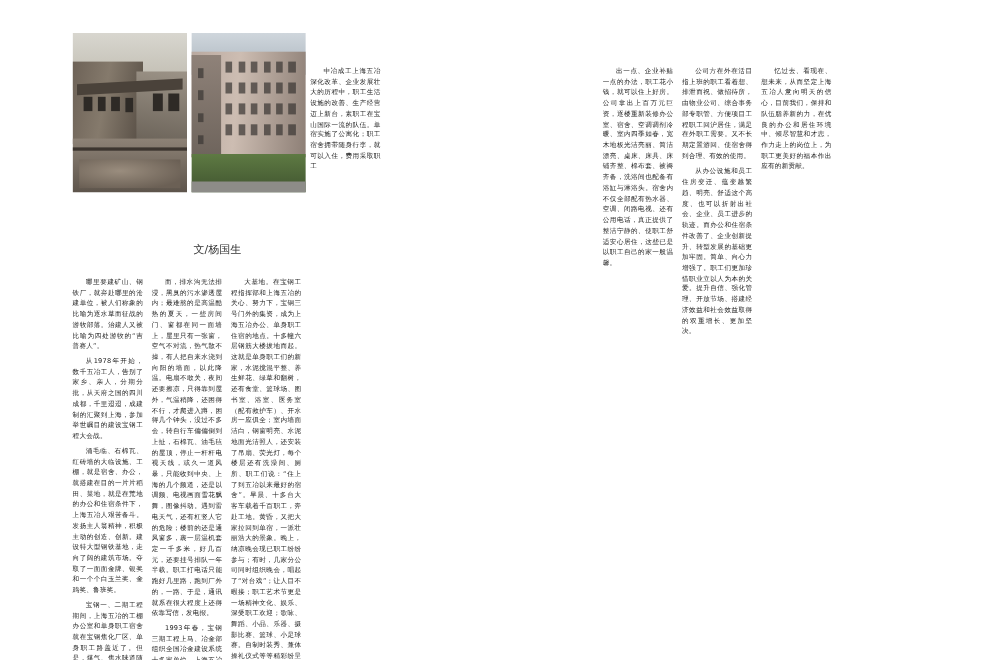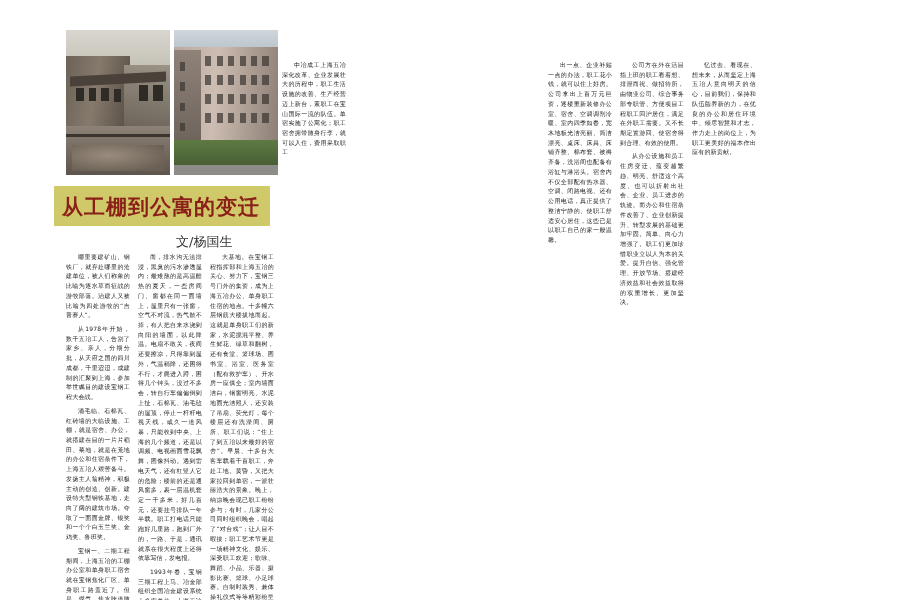--- a/index.html
+++ b/index.html
@@ -51,21 +51,21 @@
     position:absolute;left:54px;top:186px;width:216px;height:40px;
     background:#cfc96a;
   }
   .title-band .t{
     position:absolute;left:8px;top:7px;
     color:#8a2018;font-weight:bold;font-size:21px;letter-spacing:1px;
     font-family:"DejaVu Sans","Liberation Sans",sans-serif;
     white-space:nowrap;
   }
   .byline{
-    position:absolute;left:176px;top:233px;font-size:13px;color:#333;
+    position:absolute;left:176px;top:220px;font-size:10px;color:#333;
   }
 
   
   .col{position:absolute;font-size:6px;line-height:1.62;color:#222;text-align:justify;
        font-family:"DejaVu Sans","Liberation Sans",sans-serif;letter-spacing:.2px;}
   .col p{margin:0 0 4px 0;text-indent:2em;}
 
   .lc1{left:66px;top:252px;width:64px;height:300px;}
   .lc2{left:138px;top:252px;width:64px;height:300px;}
   .lc3{left:210px;top:252px;width:64px;height:300px;}
@@ -128,23 +128,20 @@
       <div class="pb-win" style="left:74%;top:57%;width:6%;height:7%;"></div>
       <div class="pb-win" style="left:85%;top:57%;width:6%;height:7%;"></div>
       <div class="pb-win" style="left:6%;top:22%;width:5%;height:6%;"></div>
       <div class="pb-win" style="left:6%;top:36%;width:5%;height:6%;"></div>
       <div class="pb-win" style="left:6%;top:50%;width:5%;height:6%;"></div>
       <div class="pb-win" style="left:6%;top:64%;width:5%;height:6%;"></div>
       <div class="pb-green"></div>
       <div class="pb-road"></div>
     </div>
 
-    <div class="title-band">
-      <div class="t">从工棚到公寓的变迁</div>
-    </div>
     <div class="byline">文/杨国生</div>
 
     <div class="col lc1">
       <p>哪里要建矿山、钢铁厂，就弃赴哪里的沧建单位，被人们称象的比喻为逐水草而征战的游牧部落。治建人又被比喻为四处游牧的“吉普赛人”。</p>
       <p>从1978年开始，数千五冶工人，告别了家乡、亲人，分期分批，从天府之国的四川成都，千里迢迢，成建制的汇聚到上海，参加举世瞩目的建设宝钢工程大会战。</p>
       <p>涌毛临、石棉瓦、红砖墙的大临设施、工棚，就是宿舍、办公，就搭建在目的一片片稻田、菜地，就是在荒地的办公和住宿条件下，上海五冶人艰苦备斗。发扬主人翁精神，积极主动的创造、创新。建设特大型钢铁基地，走向了阔的建筑市场。夺取了一面面金牌、银奖和一个个白玉兰奖、金鸡奖、鲁班奖。</p>
       <p>宝钢一、二期工程期间，上海五冶的工棚办公室和单身职工宿舍就在宝钢焦化厂区、单身职工路盖近了。但是，煤气、焦水味道随风飘至，有害健康，何时与社会的差距，成为了职工、单身职工在们心中不可言说的痛。</p>
     </div>
 
     <div class="col lc2">

